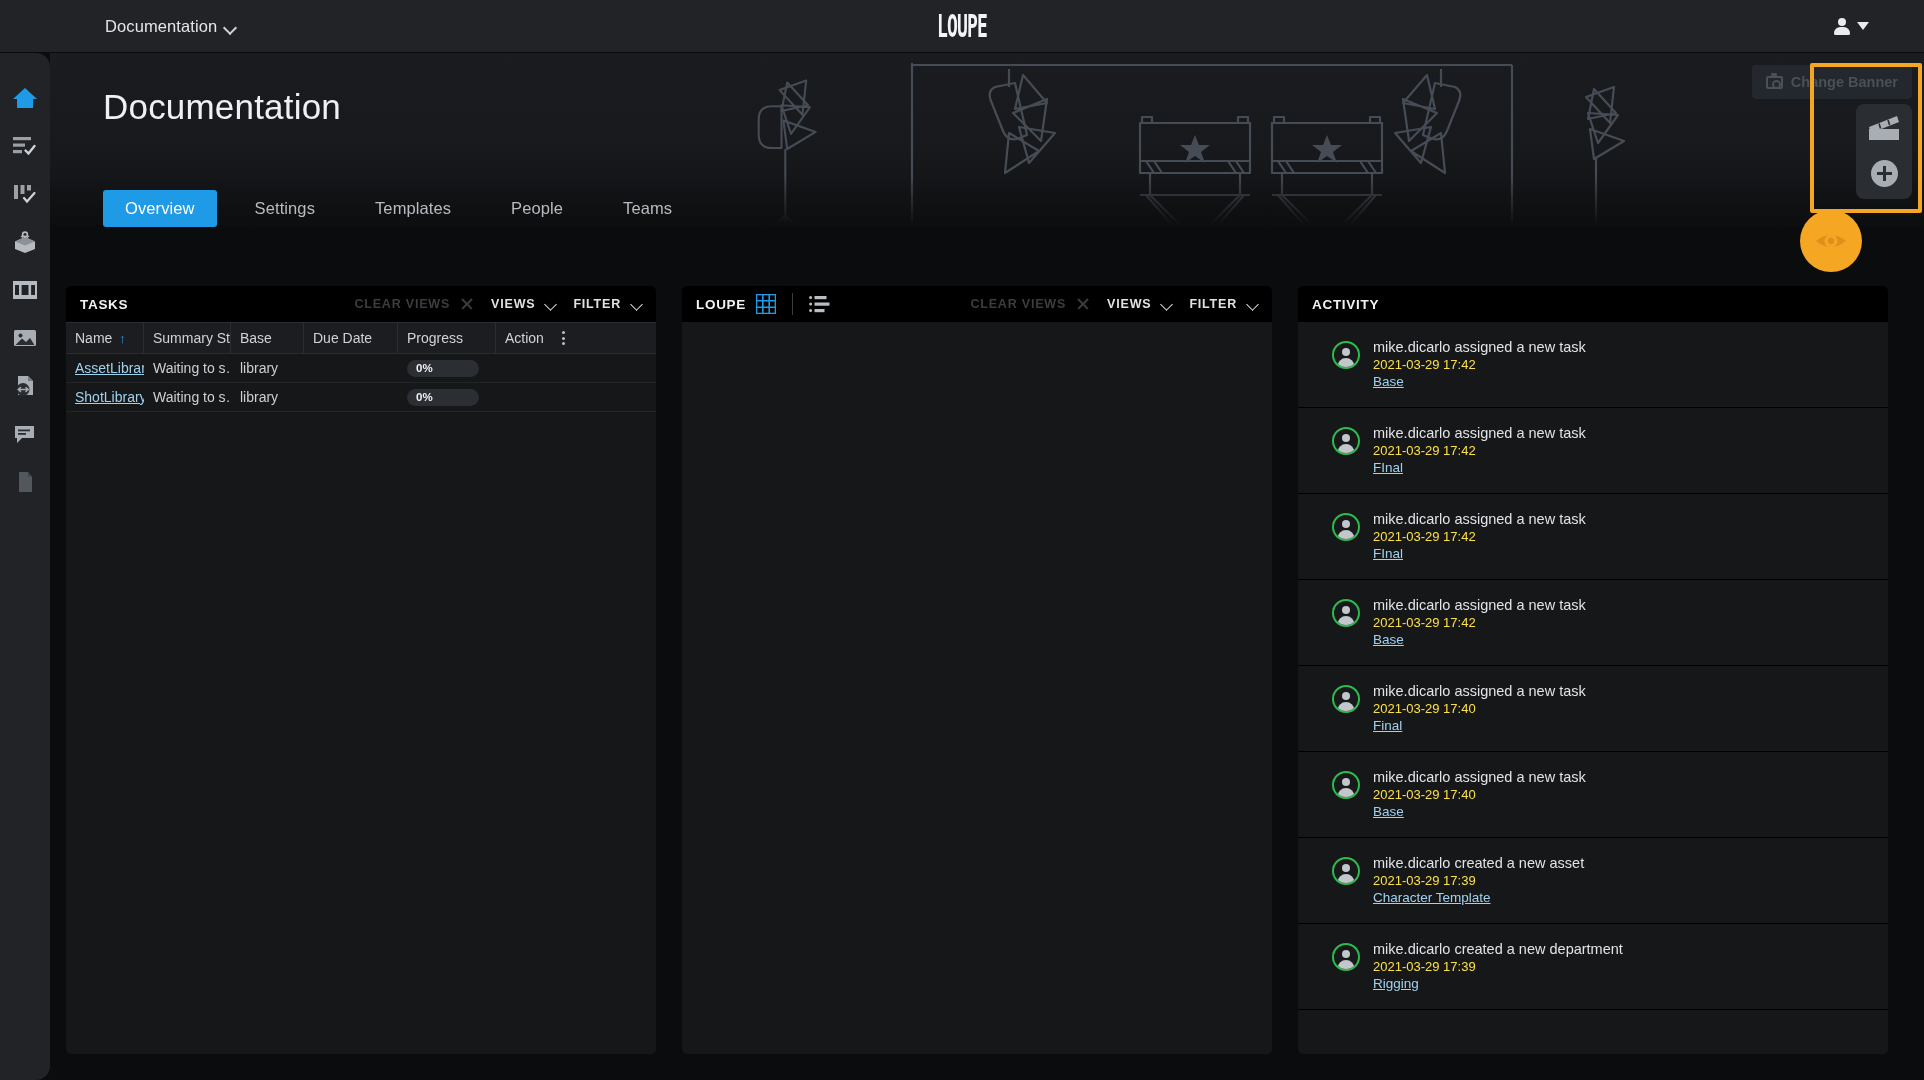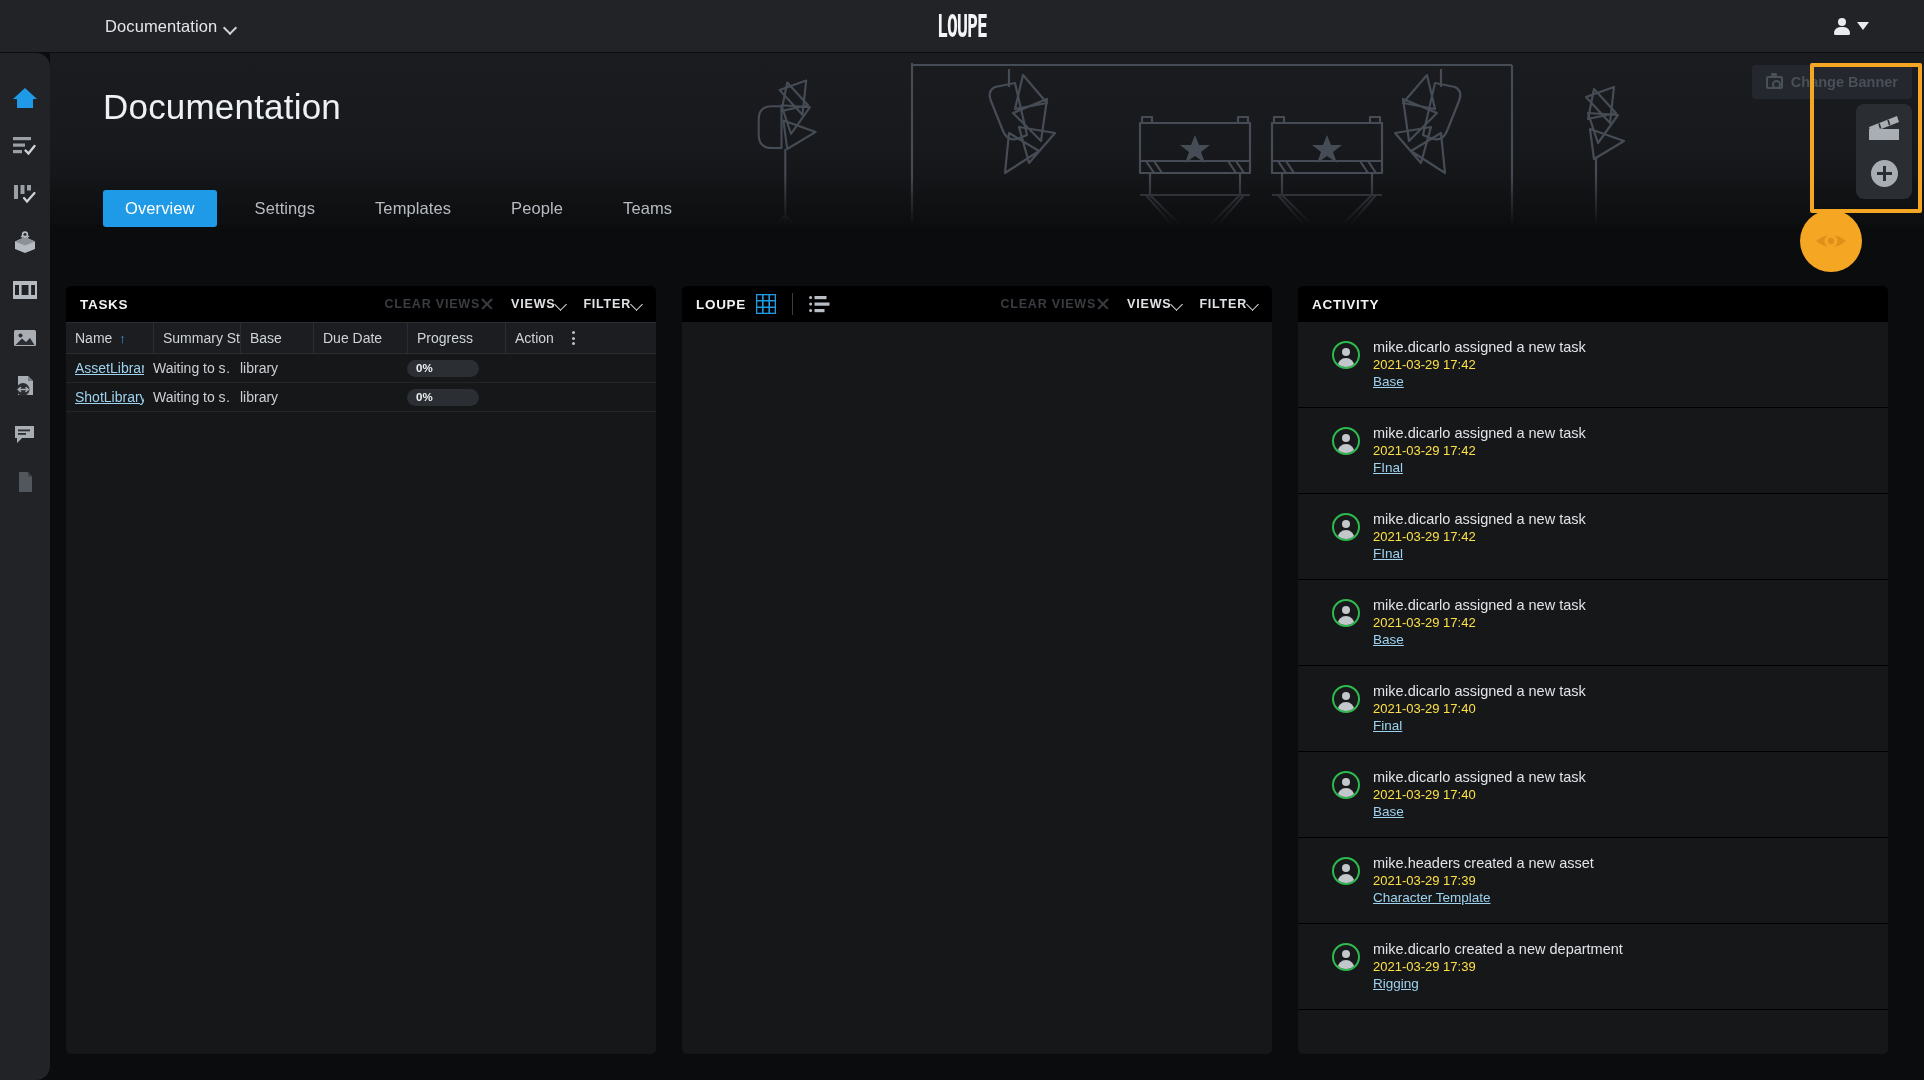--- a/index.html
+++ b/index.html
@@ -90,21 +90,21 @@
   .panel-b { left: 682px; width: 590px; }
   .panel-c { left: 1298px; width: 590px; }
 
   .panel-head {
     height: 36px; background: #000000;
     display: flex; align-items: center; padding: 0 14px;
     gap: 10px;
   }
   .panel-title { font-size: 13.5px; font-weight: 700; color: #f0f2f4; letter-spacing: .7px; }
   .head-tools { margin-left: auto; display: flex; align-items: center; gap: 17px; }
-  .tool { display: flex; align-items: center; gap: 0; font-size: 12.5px; font-weight: 700; letter-spacing: .8px; cursor: pointer; text-align: center; }
+  .tool { display: flex; align-items: center; gap: 10px; font-size: 12.5px; font-weight: 700; letter-spacing: .8px; cursor: pointer; text-align: center; }
   .tool.dim { color: #3a3d41; }
   .tool.bright { color: #dfe2e5; }
   .x-glyph { width: 14px; height: 14px; position: relative; }
   .x-glyph:before, .x-glyph:after {
     content:""; position:absolute; left:0; top:6px; width:14px; height:1.6px; background: currentColor;
   }
   .x-glyph:before { transform: rotate(45deg); }
   .x-glyph:after { transform: rotate(-45deg); }
   .chev { width: 11px; height: 11px; position: relative; }
   .chev:before {
@@ -347,21 +347,21 @@
       </div>
       <div class="tool bright">
         <span>FILTER</span>
         <span class="chev"></span>
       </div>
     </div>
   </div>
 
 
   <div class="thead">
-    <div class="th" style="width:88px">
+    <div class="th" style="width:78px">
       <span>Name</span>
       <span class="sort-asc">↑</span>
     </div>
     <div class="th" style="width:87px">Summary Sta</div>
     <div class="th" style="width:73px">Base</div>
     <div class="th" style="width:94px">Due Date</div>
     <div class="th" style="width:98px">Progress</div>
     <div class="th" style="width:78px;border-right:none;justify-content:space-between">
       <span>Action</span>
       <span class="kebab">
@@ -506,21 +506,21 @@
       <span class="act-time">2021-03-29 17:40</span>
       <span class="act-link">Base</span>
     </span>
   </div>
   <div class="act-item">
     <span class="avatar">
         <span class="a-head"></span>
         <span class="a-body"></span>
       </span>
     <span class="act-text">
-      <span class="act-msg">mike.headers created a new asset</span>
+      <span class="act-msg">mike.dicarlo created a new asset</span>
       <span class="act-time">2021-03-29 17:39</span>
       <span class="act-link">Character Template</span>
     </span>
   </div>
   <div class="act-item">
     <span class="avatar">
         <span class="a-head"></span>
         <span class="a-body"></span>
       </span>
     <span class="act-text">

